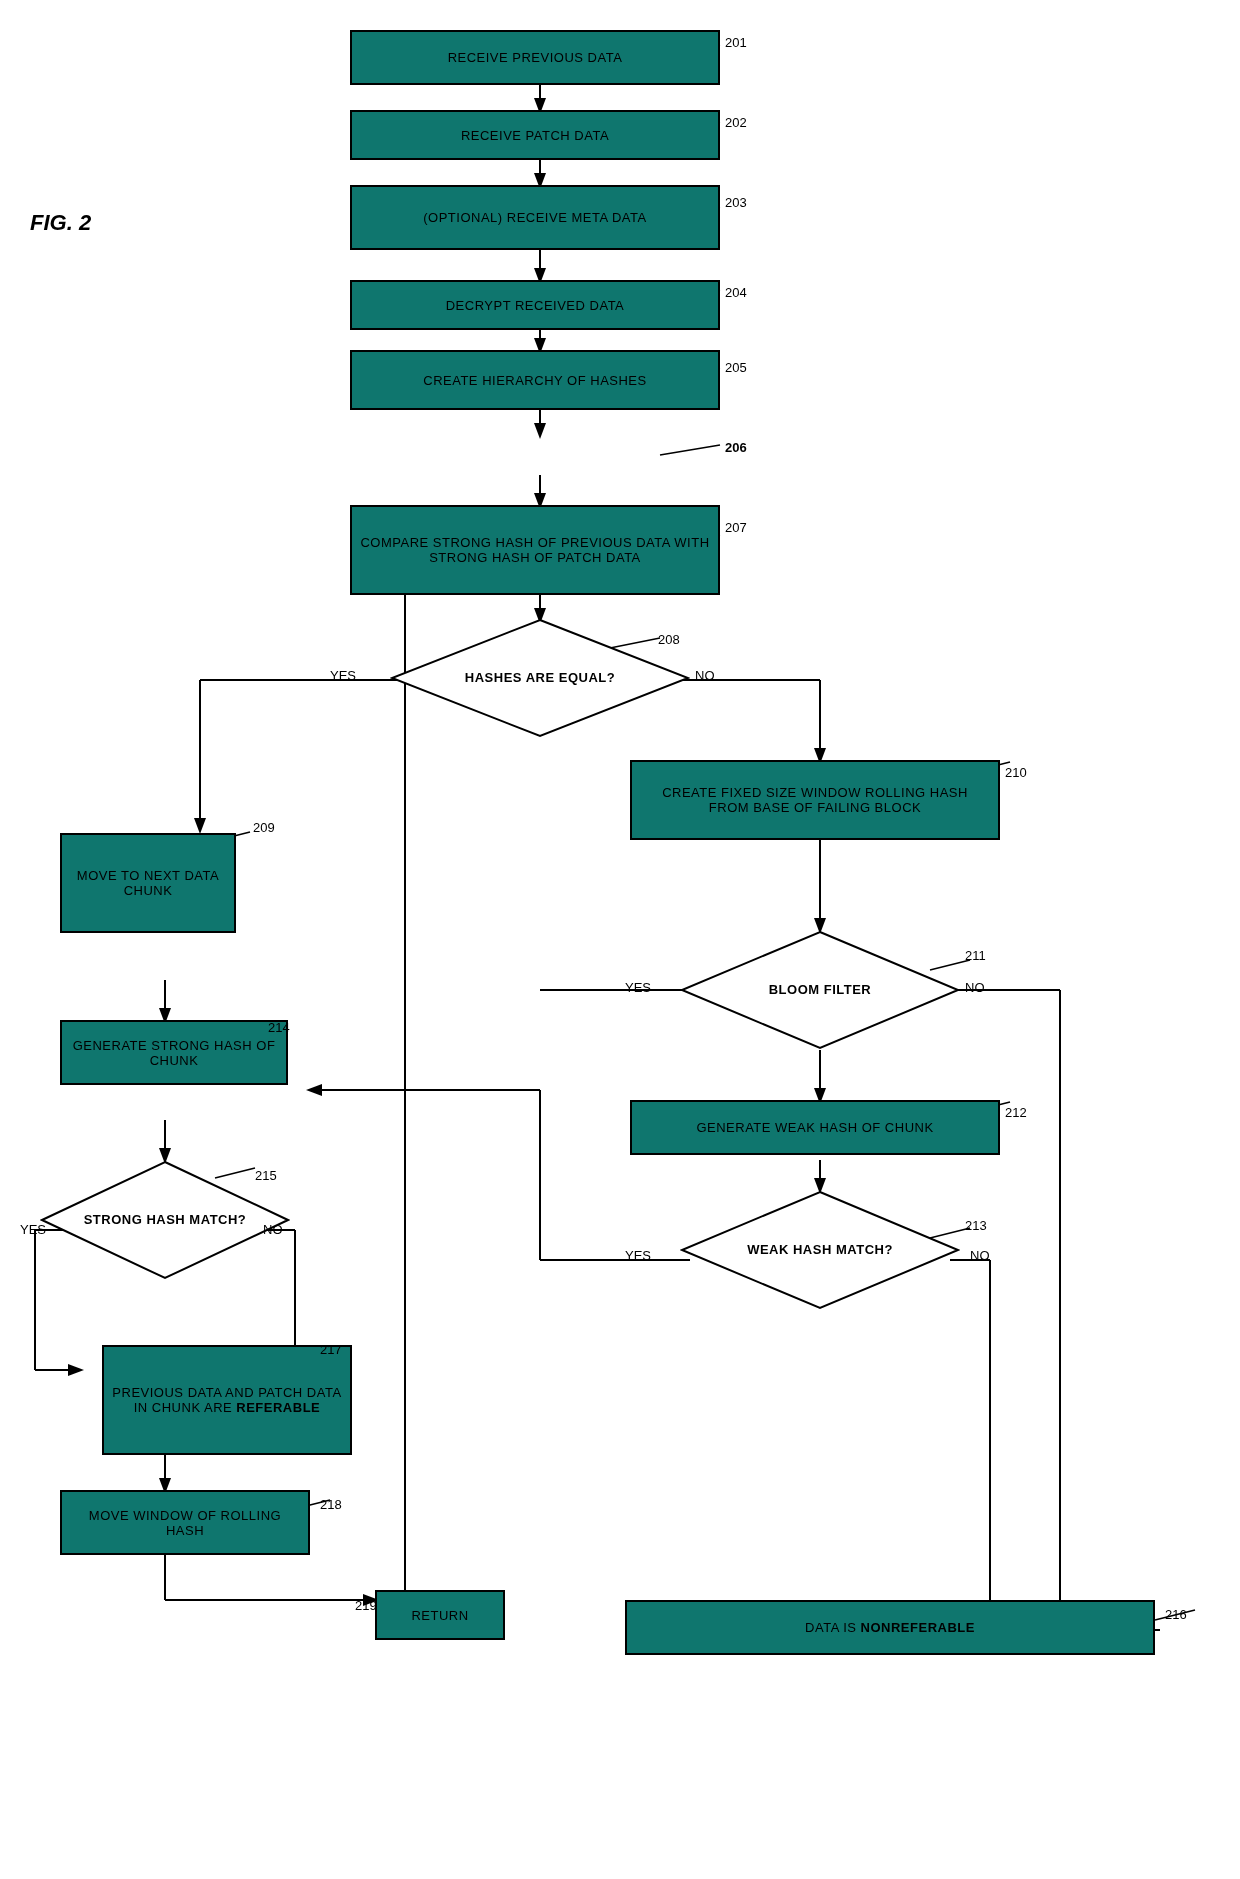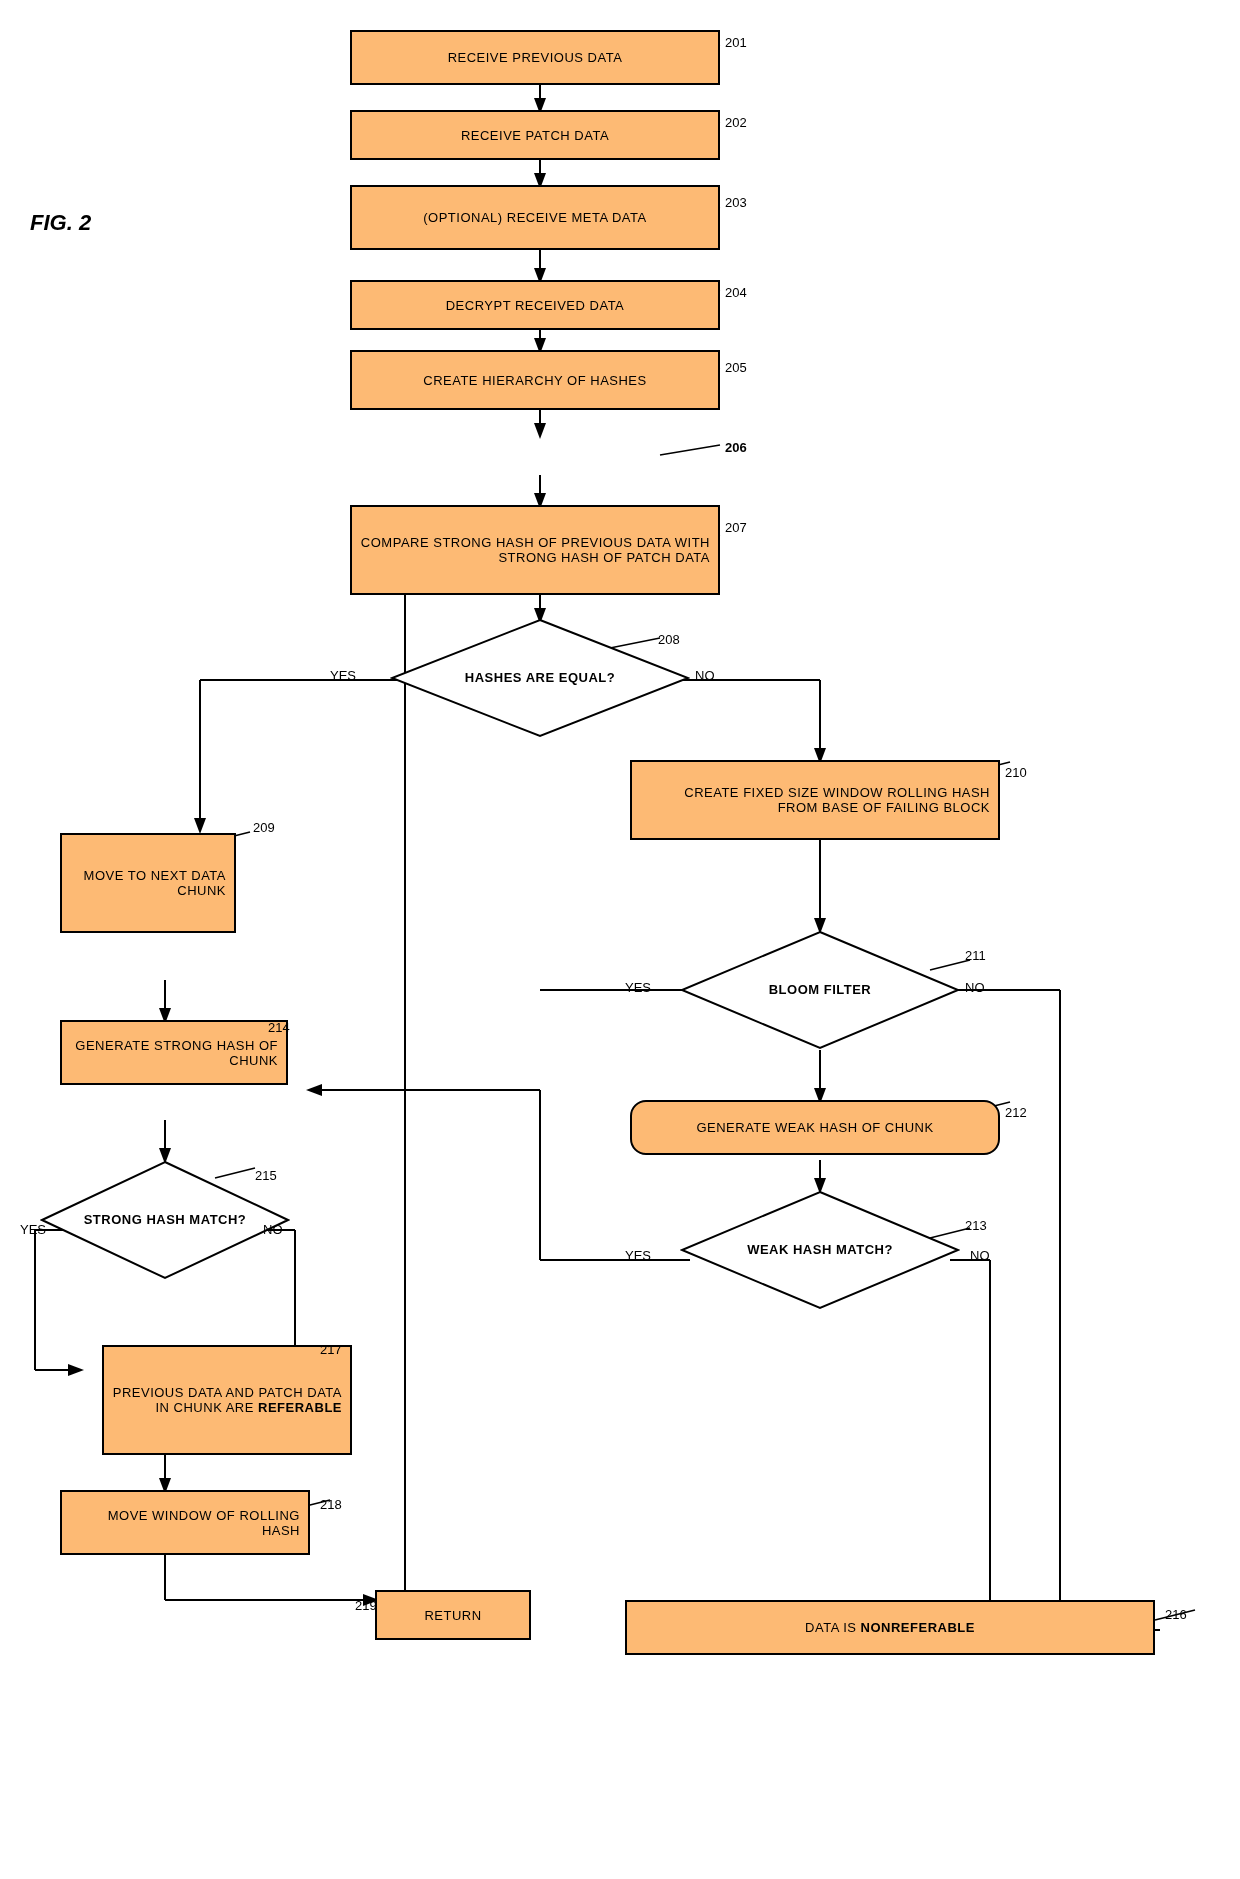--- a/index.html
+++ b/index.html
@@ -14,25 +14,25 @@
     .diagram-container {
       position: relative;
       width: 1240px;
       height: 1879px;
       background: #fff;
     }
     
     .flow-box {
       position: absolute;
       border: 2px solid #000;
-      background: #fdba74;
+      background: #0f766e;
       display: flex;
       align-items: center;
       justify-content: center;
-      text-align: right;
+      text-align: center;
       font-size: 13px;
       font-weight: normal;
       letter-spacing: 0.5px;
       padding: 4px 8px;
     }
     .flow-box.bold-word b {
       font-weight: bold;
     }
     
     .flow-diamond {
@@ -265,21 +265,21 @@
       </svg>
       <div class="diamond-text">BLOOM FILTER</div>
     </div>
   </div>
   <div class="ref-number" style="left:965px; top:948px;">211</div>
 
   <div class="yes-no-label" style="left:625px; top:980px;">YES</div>
 
   <div class="yes-no-label" style="left:965px; top:980px;">NO</div>
 
-  <div class="flow-box" style="left:630px; top:1100px; width:370px; height:55px;border-radius:16px;">
+  <div class="flow-box" style="left:630px; top:1100px; width:370px; height:55px;">
     <span>GENERATE WEAK HASH OF CHUNK</span>
   </div>
   <div class="ref-number" style="left:1005px; top:1105px;">212</div>
 
   <div class="flow-diamond" style="left:680px; top:1190px; width:280px; height:120px;">
     <div class="diamond-inner">
       <svg class="diamond-shape" viewBox="0 0 280 120" xmlns="http://www.w3.org/2000/svg">
         <polygon points="140,2 278,60 140,118 2,60" fill="white" stroke="black" stroke-width="2"></polygon>
       </svg>
       <div class="diamond-text">WEAK HASH MATCH?</div>
@@ -318,18 +318,18 @@
   <div class="flow-box bold-word" style="left:60px; top:1345px; width:250px; height:110px;margin-left:42px;">
     <span>PREVIOUS DATA AND PATCH DATA IN CHUNK ARE <b>REFERABLE</b></span>
   </div>
   <div class="ref-number" style="left:320px; top:1342px;">217</div>
 
   <div class="flow-box" style="left:60px; top:1490px; width:250px; height:65px;">
     <span>MOVE WINDOW OF ROLLING HASH</span>
   </div>
   <div class="ref-number" style="left:320px; top:1497px;">218</div>
 
-  <div class="flow-box" style="left:375px; top:1590px; width:156px; height:50px;">
+  <div class="flow-box" style="left:375px; top:1590px; width:130px; height:50px;">
     <span>RETURN</span>
   </div>
   <div class="ref-number" style="left:355px; top:1598px;">219</div>
 
 </div>
 
 </body></html>

